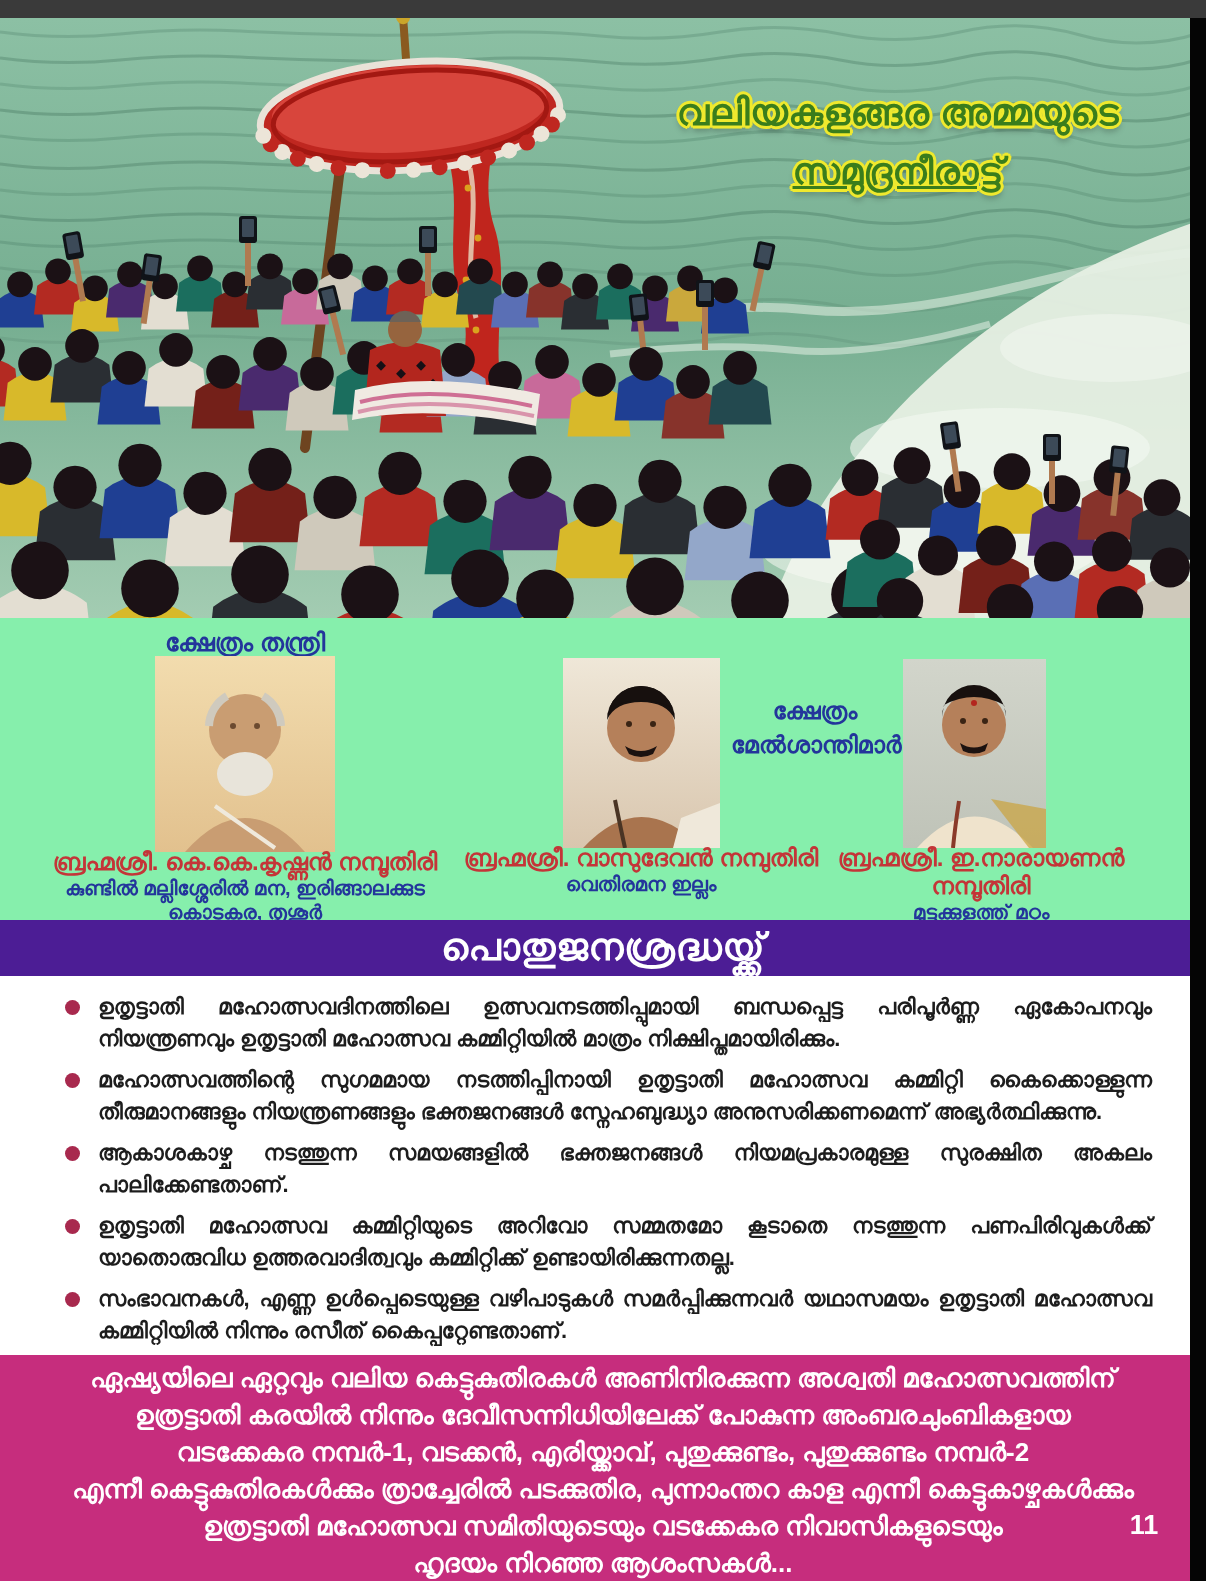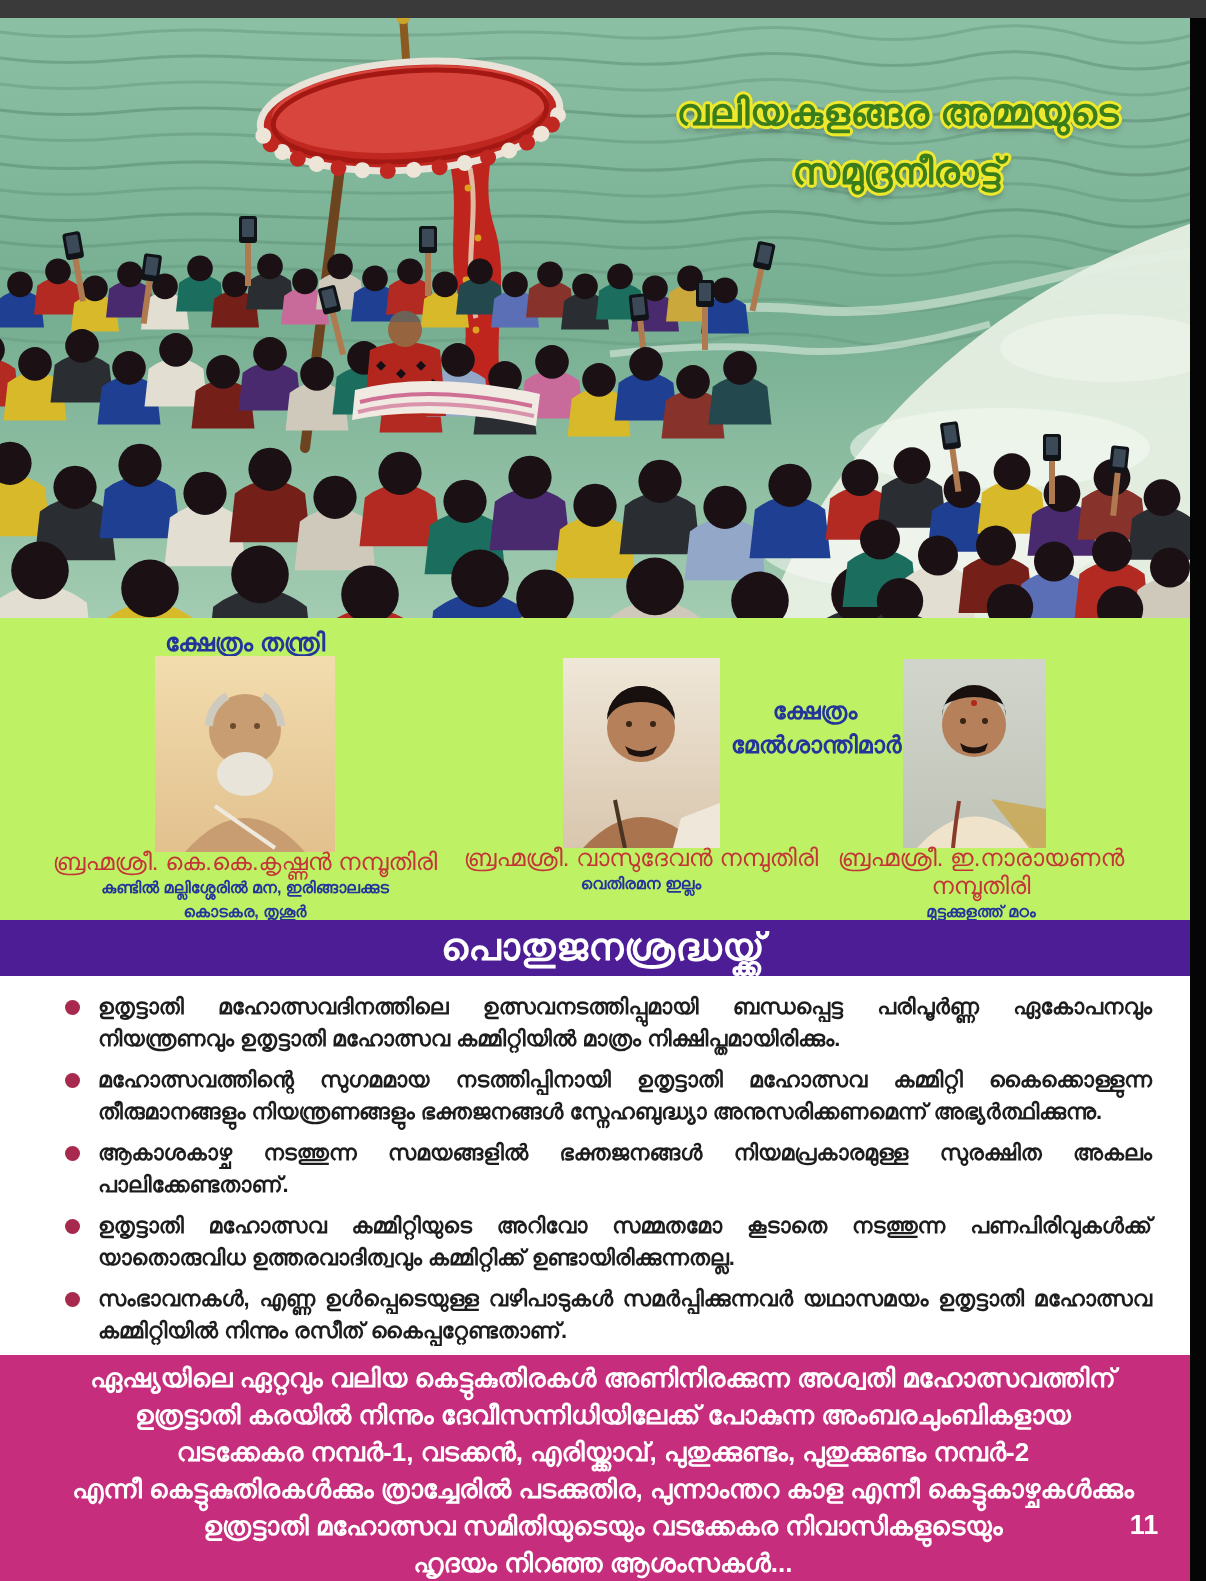--- a/index.html
+++ b/index.html
@@ -7,37 +7,37 @@
         font-family:"Liberation Sans",sans-serif;margin:18px auto;}
   
   .hero{position:absolute;left:0;top:0;width:1206px;height:600px;overflow:hidden;}
   .hero svg{display:block;}
   .hero-title{position:absolute;left:618px;top:74px;width:560px;text-align:center;
       font-weight:800;color:#3a7d1c;z-index:5;
       text-shadow:-3px 0 0 #efe92e,3px 0 0 #efe92e,0 -3px 0 #efe92e,0 3px 0 #efe92e,
                   -2px -2px 0 #efe92e,2px 2px 0 #efe92e,2px -2px 0 #efe92e,-2px 2px 0 #efe92e,
                   0 5px 6px rgba(0,0,0,.35);}
   .hero-title .l1{font-size:37px;letter-spacing:.5px;}
-  .hero-title .l2{font-size:37px;margin-top:17px;}
+  .hero-title .l2{font-size:37px;margin-top:17px;text-decoration:underline;}
   
-  .people-band{position:absolute;left:0;top:600px;width:1206px;height:302px;background:#bef264;}
+  .people-band{position:absolute;left:0;top:600px;width:1206px;height:302px;background:#86efac;}
   .label-blue{color:#23359b;font-weight:700;}
   .tantri{position:absolute;left:150px;top:10px;width:190px;text-align:center;font-size:25px;}
   .melsanthi{position:absolute;left:731px;top:76px;width:168px;text-align:center;font-size:24px;line-height:34px;}
   .photo{position:absolute;top:38px;overflow:hidden;}
   .photo svg{display:block;}
   .p1{left:155px;width:180px;height:196px;}
   .p2{left:563px;top:40px;width:157px;height:190px;}
   .p3{left:903px;top:41px;width:143px;height:189px;}
   .caption{position:absolute;text-align:center;}
   .cap1{left:22px;top:230px;width:446px;}
   .cap2{left:455px;top:226px;width:372px;}
   .cap3{left:790px;top:226px;width:382px;}
-  .cap-name{color:#c43538;font-weight:400;font-size:24px;line-height:28px;}
-  .cap-addr{color:#23359b;font-weight:700;font-size:16px;line-height:24px;}
+  .cap-name{color:#c43538;font-weight:700;font-size:24px;line-height:28px;}
+  .cap-addr{color:#23359b;font-weight:700;font-size:20px;line-height:24px;}
   
   .notice-bar{position:absolute;left:0;top:902px;width:1206px;height:56px;background:#4c1d95;
       display:flex;align-items:center;justify-content:center;}
   .notice-bar h2{margin:0;color:#fff;font-size:38px;font-weight:800;letter-spacing:.5px;}
   .notice-list{position:absolute;left:0;top:958px;width:1206px;}
   .notice-list ul{list-style:none;margin:15px 0 0;padding:0 54px 0 64px;}
   .notice-list li{position:relative;padding-left:34px;margin-bottom:9px;font-size:22px;
       line-height:32px;font-weight:700;color:#1d1d1d;text-align:justify;}
   .notice-list li::before{content:"";position:absolute;left:1px;top:9px;width:15px;height:15px;
       border-radius:50%;background:#a8294e;}

